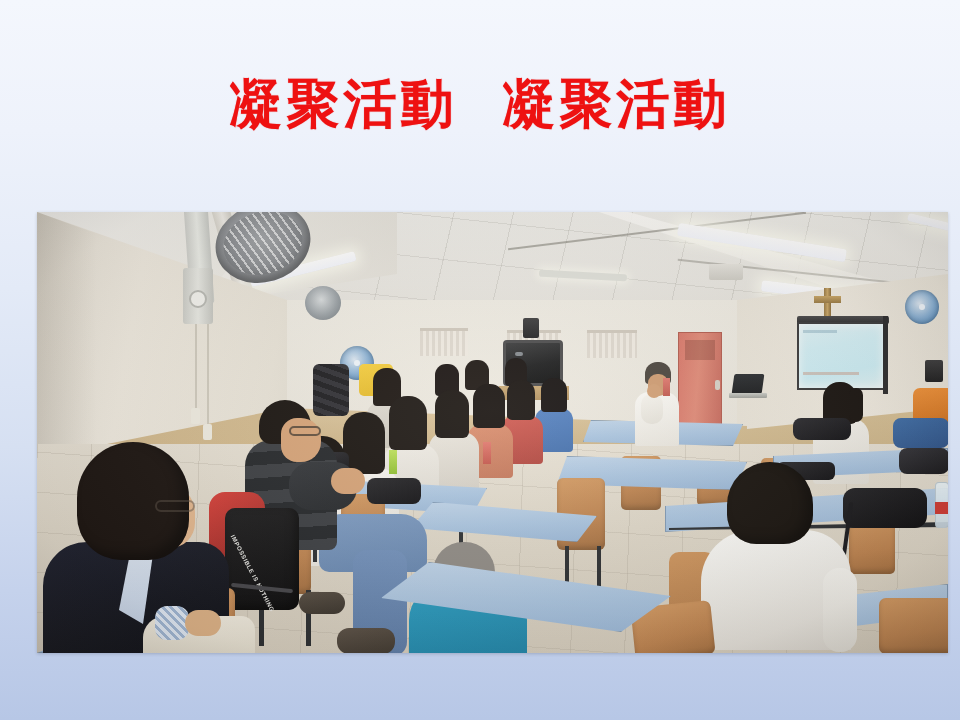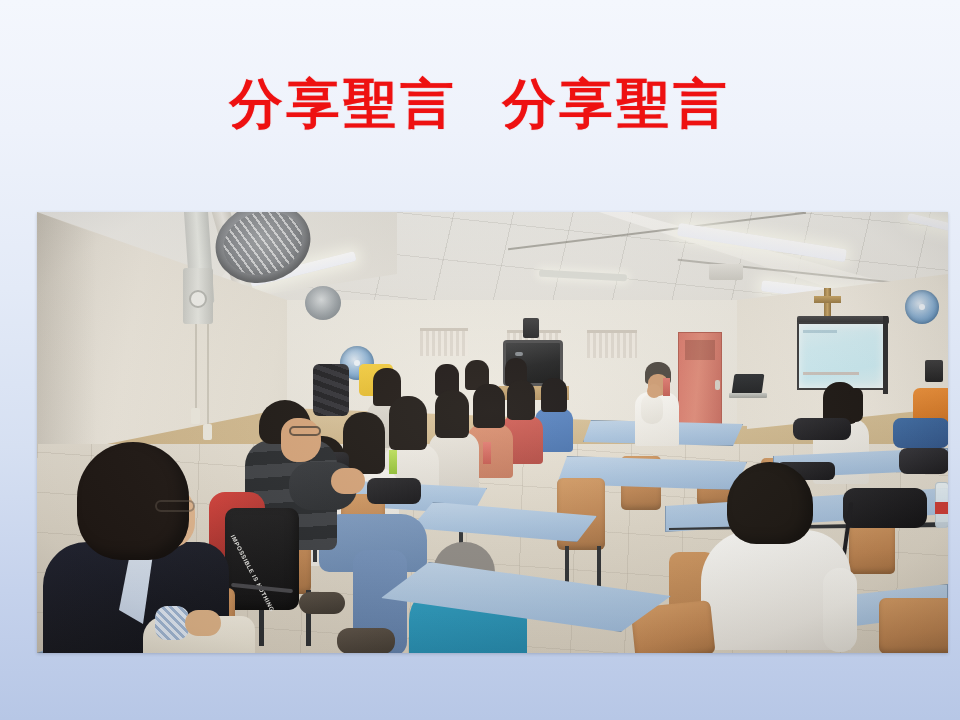--- a/index.html
+++ b/index.html
@@ -452,21 +452,21 @@
   .photo-tone {
     left:0; top:0; width:911px; height:441px;
     background:
       radial-gradient(ellipse at 50% 45%, rgba(255,250,235,.10) 0%, rgba(60,52,40,.10) 78%, rgba(40,34,26,.20) 100%);
     pointer-events:none;
   }
 </style>
 </head>
 <body>
 
-<h1 id="slide-title">分享聖言  分享聖言</h1>
+<h1 id="slide-title">凝聚活動  凝聚活動</h1>
 
 <div id="photo">
 
   <div class="ph ceiling"></div>
   <div class="ph ceil-grid"></div>
   <div class="ph ceil-slope"></div>
   <div class="ph beam-l"></div>
   <div class="ph beam-r"></div>
   <div class="ph duct"></div>
   <div class="ph wire1"></div>

